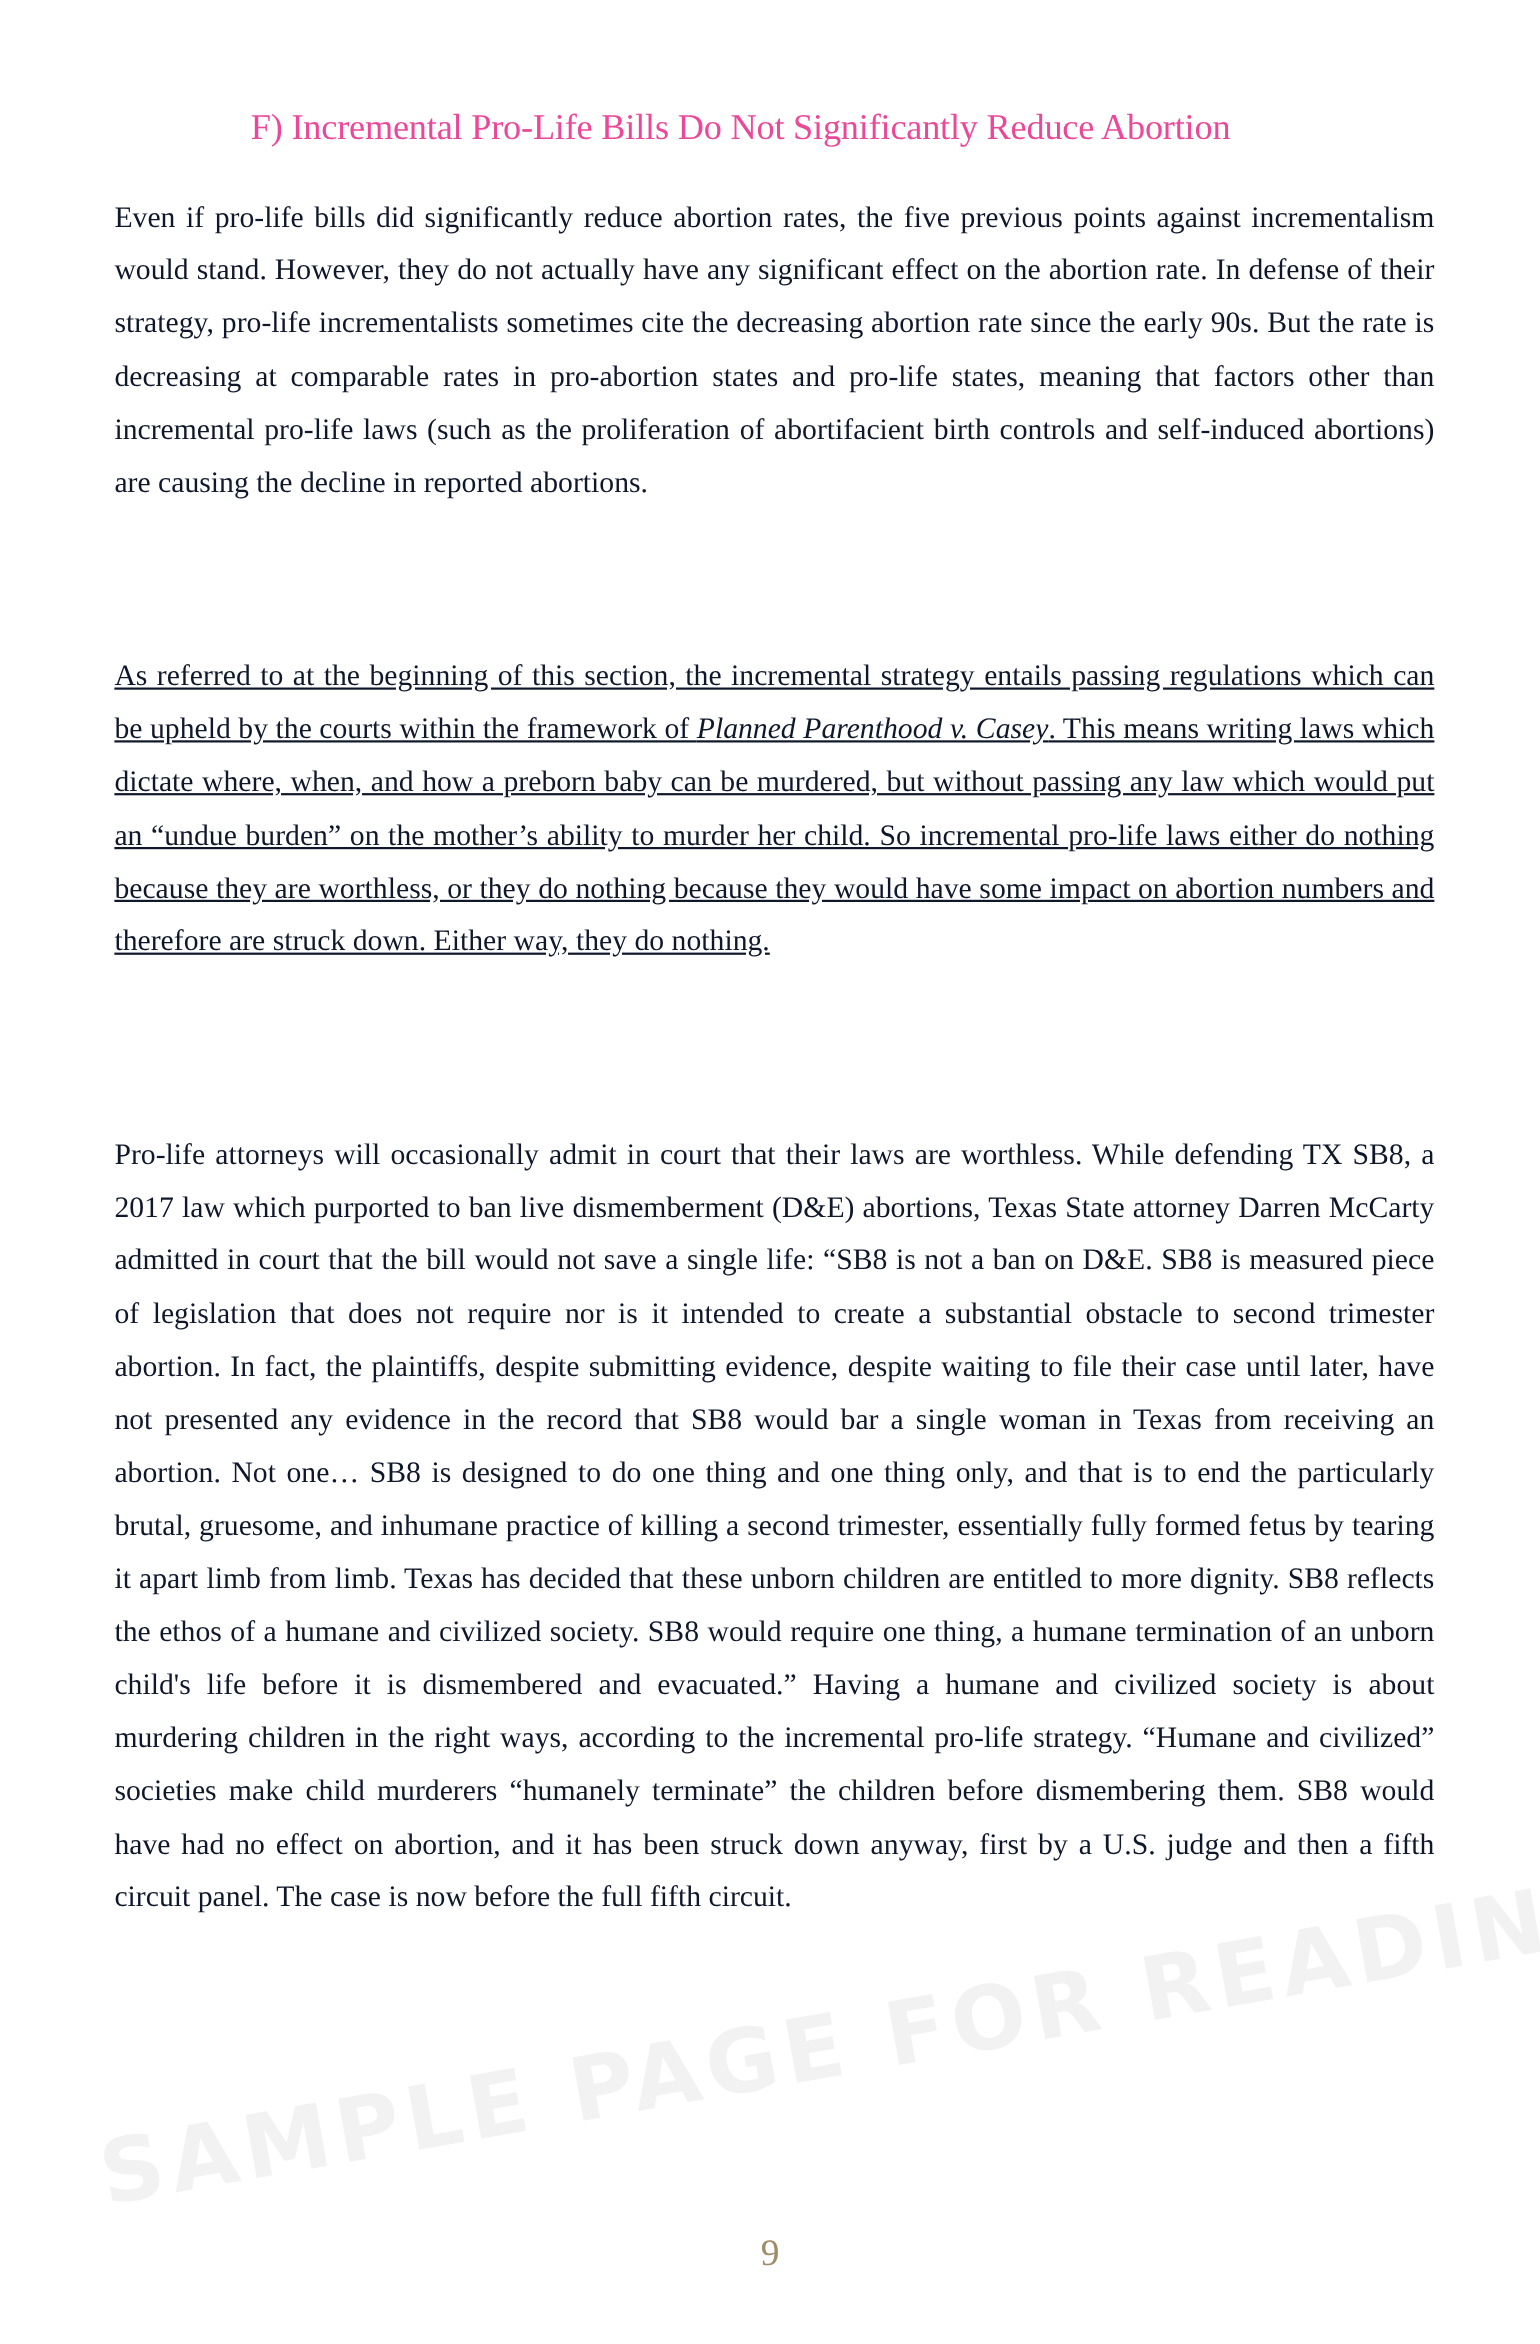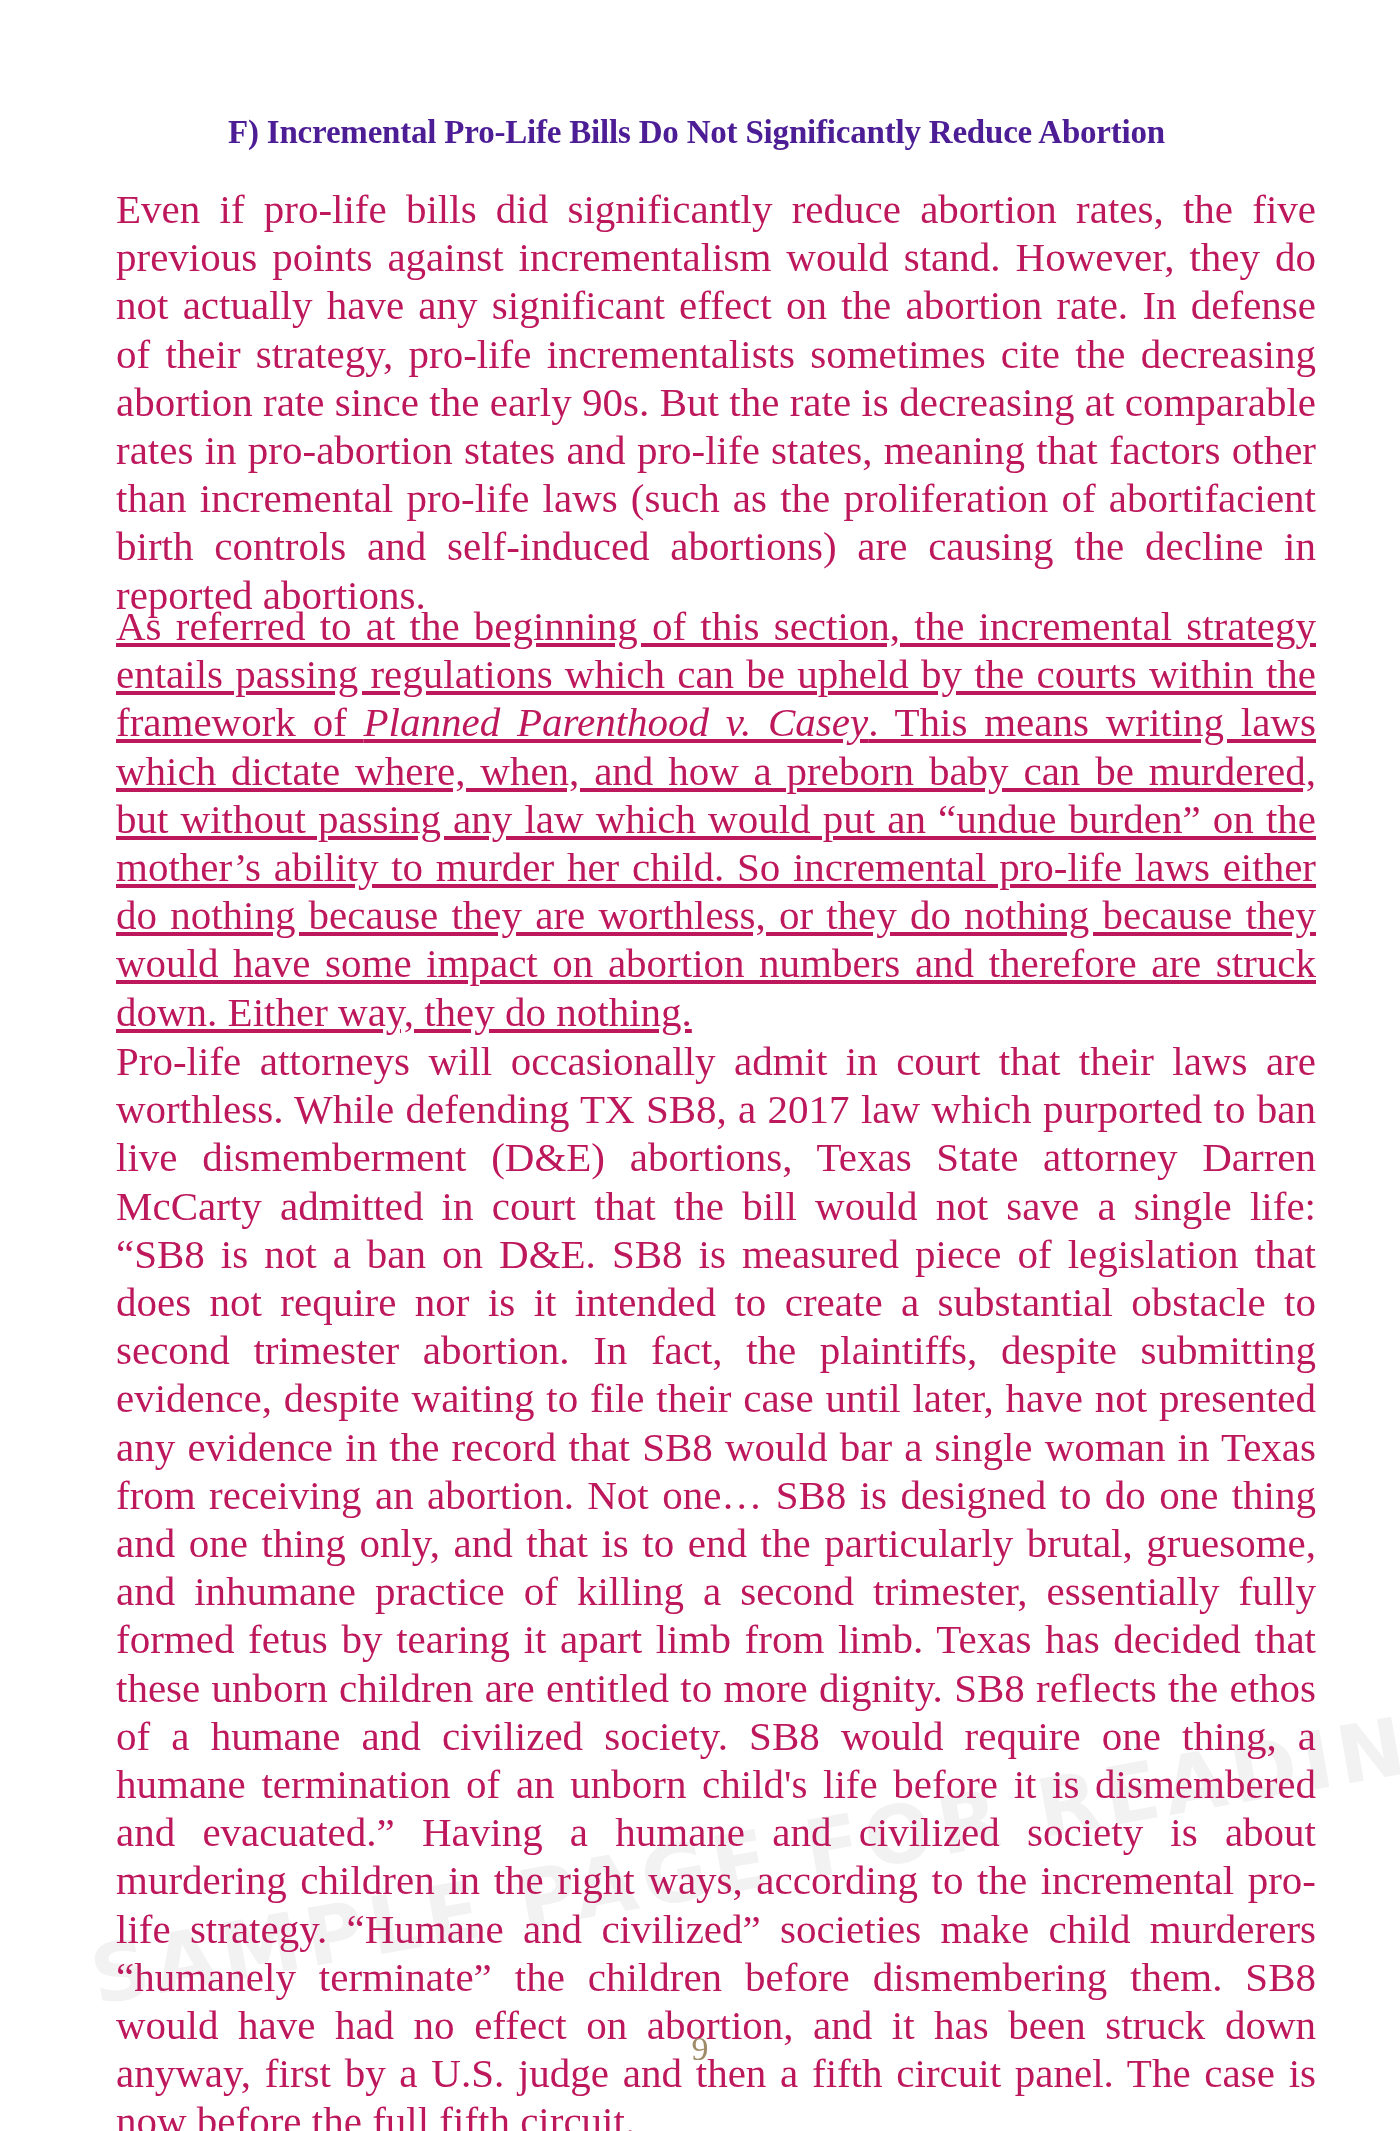--- a/index.html
+++ b/index.html
@@ -16,39 +16,39 @@
       color: #111111;
     }
     .page {
       position: absolute;
       left: 0; top: 0;
       width: 1400px; height: 2131px;
     }
     .heading {
       position: absolute;
       left: 228px;
-      top: 112px;
+      top: 96px;
       width: 1060px;
-      font-weight: bold;
+      font-weight: normal;
       font-size: 33px;
       line-height: 40px;
       letter-spacing: -0.2px;
-      color: #4c1d95;
+      color: #ec4899;
       white-space: nowrap;
     }
     .body-text {
       position: absolute;
       left: 104px;
       width: 1200px;
-      font-size: 41px;
+      font-size: 27px;
       line-height: 48.2px;
       text-align: justify;
       text-align-last: left;
-      color: #be185d;
-      margin: 12px;
+      color: #0f172a;
+      margin: 0;
     }
     .p1 { top: 173px; }
     .p2 { top: 590px; text-decoration: underline; }
     .p3 { top: 1025px; }
     .body-text em { font-style: italic; }
     .watermark {
       position: absolute;
       left: 100px;
       top: 1930px;
       font-family: "DejaVu Sans", sans-serif;

